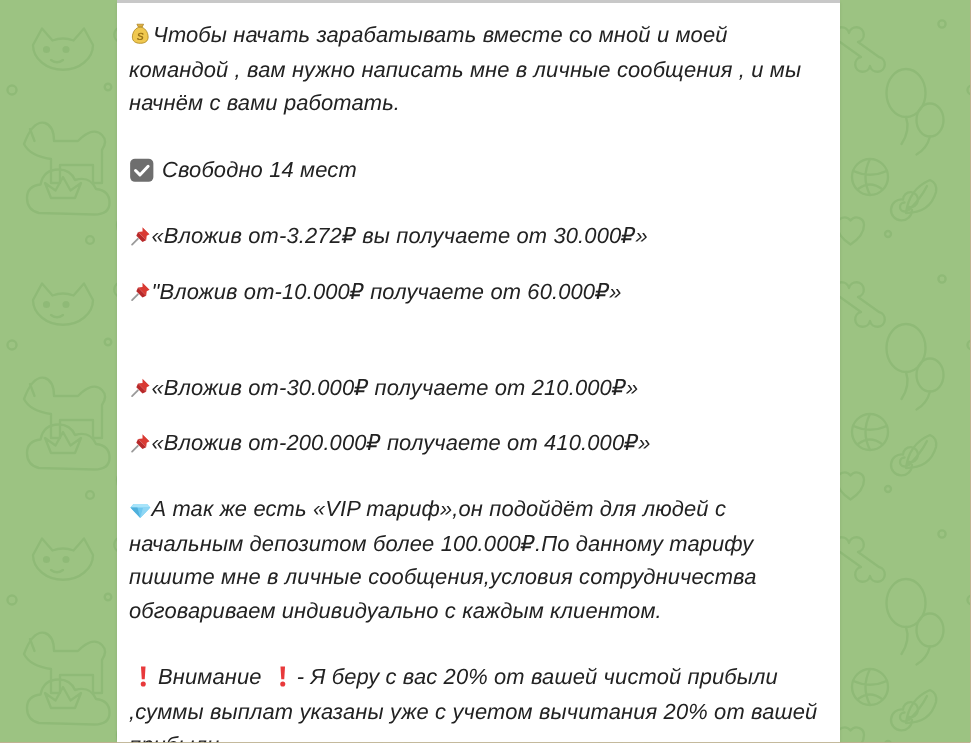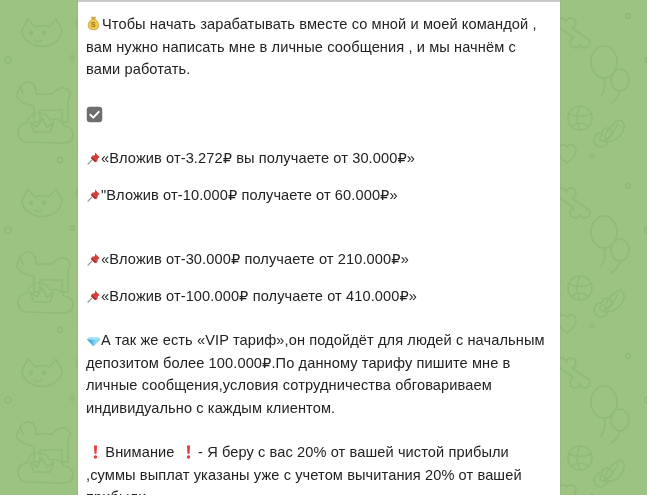--- a/index.html
+++ b/index.html
@@ -13,20 +13,21 @@
     font-family: "Liberation Sans", "DejaVu Sans", sans-serif;
     background: #9cc383;
   }
 
   #screen {
     position: relative;
     width: 647px;
     height: 495px;
     overflow: hidden;
     background: #b91c1c;
+    font-style: italic;
   }
 
   
   #wallpaper {
     position: absolute;
     inset: 0;
     background-color: #9cc383;
   }
   #wallpaper svg {
     position: absolute;
@@ -178,21 +179,21 @@
               <path d="M5.6 1.2h4.8l-1.1 2.1H6.7z" fill="#e0b040" stroke="#a8801f" stroke-width="0.5"></path>
               <path d="M8 3.3c-3.1 0-5.6 3.4-5.6 7.1 0 2.9 2.2 4.4 5.6 4.4s5.6-1.5 5.6-4.4c0-3.7-2.5-7.1-5.6-7.1z" fill="#f0c850" stroke="#b08820" stroke-width="0.6"></path>
               <text x="8" y="12.2" font-family="Liberation Sans, sans-serif" font-size="7.5" font-weight="bold" fill="#9a7317" text-anchor="middle">S</text>
             </svg></span><span>Чтобы начать зарабатывать вместе со мной и моей командой , вам нужно написать мне в личные сообщения , и мы начнём с вами работать.</span></p>
 
       <div class="gap-lg"></div>
 
       <p class="para"><span class="emoji emoji-check"><svg viewBox="0 0 18 18" width="17" height="17">
               <rect x="0.8" y="0.8" width="16.4" height="16.4" rx="3.4" fill="#6e6e6e"></rect>
               <path d="M4.6 9.2l3.1 3.1 5.8-6.1" fill="none" stroke="#ffffff" stroke-width="2.1" stroke-linecap="round" stroke-linejoin="round"></path>
-            </svg></span></p>
+            </svg></span><span>Свободно 14 мест</span></p>
 
       <div class="gap-lg"></div>
 
       <p class="para line-item"><span class="emoji emoji-pin"><svg viewBox="0 0 16 16" width="15" height="15">
               <path d="M2.2 13.9l4.1-4.1" stroke="#9a9a9a" stroke-width="1.3" stroke-linecap="round"></path>
               <path d="M9.6 1.6l5 5-2 1-.4 3.2-5.8-5.8 3.2-.4z" fill="#d93a33"></path>
               <path d="M6.4 5l5.8 5.8-2.6 1.2-4.4-4.4z" fill="#b8292a"></path>
             </svg></span><span>«Вложив от-3.272₽ вы получаете от 30.000₽»</span></p>
 
       <div class="gap-md"></div>
@@ -216,21 +217,21 @@
               <path d="M9.6 1.6l5 5-2 1-.4 3.2-5.8-5.8 3.2-.4z" fill="#d93a33"></path>
               <path d="M6.4 5l5.8 5.8-2.6 1.2-4.4-4.4z" fill="#b8292a"></path>
             </svg></span><span>«Вложив от-30.000₽ получаете от 210.000₽»</span></p>
 
       <div class="gap-md"></div>
 
       <p class="para line-item"><span class="emoji emoji-pin"><svg viewBox="0 0 16 16" width="15" height="15">
               <path d="M2.2 13.9l4.1-4.1" stroke="#9a9a9a" stroke-width="1.3" stroke-linecap="round"></path>
               <path d="M9.6 1.6l5 5-2 1-.4 3.2-5.8-5.8 3.2-.4z" fill="#d93a33"></path>
               <path d="M6.4 5l5.8 5.8-2.6 1.2-4.4-4.4z" fill="#b8292a"></path>
-            </svg></span><span>«Вложив от-100.000₽ получаете от 410.000₽»</span></p>
+            </svg></span><span>«Вложив от-200.000₽ получаете от 410.000₽»</span></p>
 
       <div class="gap-lg"></div>
 
       <p class="para"><span class="emoji emoji-diamond"><svg viewBox="0 0 16 16" width="15" height="15">
               <path d="M3.2 4.2h9.6l2.4 2.6L8 14.2 1 6.8z" fill="#6ec8f0"></path>
               <path d="M3.2 4.2L1 6.8h14l-2.2-2.6z" fill="#a8e4fa"></path>
               <path d="M8 14.2L1 6.8h5z" fill="#4fb0dc"></path>
               <path d="M8 14.2l7-7.4h-5z" fill="#8ed6f4"></path>
             </svg></span><span>А так же есть «VIP тариф»,он подойдёт для людей с начальным депозитом более 100.000₽.По данному тарифу пишите мне в личные сообщения,условия сотрудничества обговариваем индивидуально с каждым клиентом.</span></p>
 

